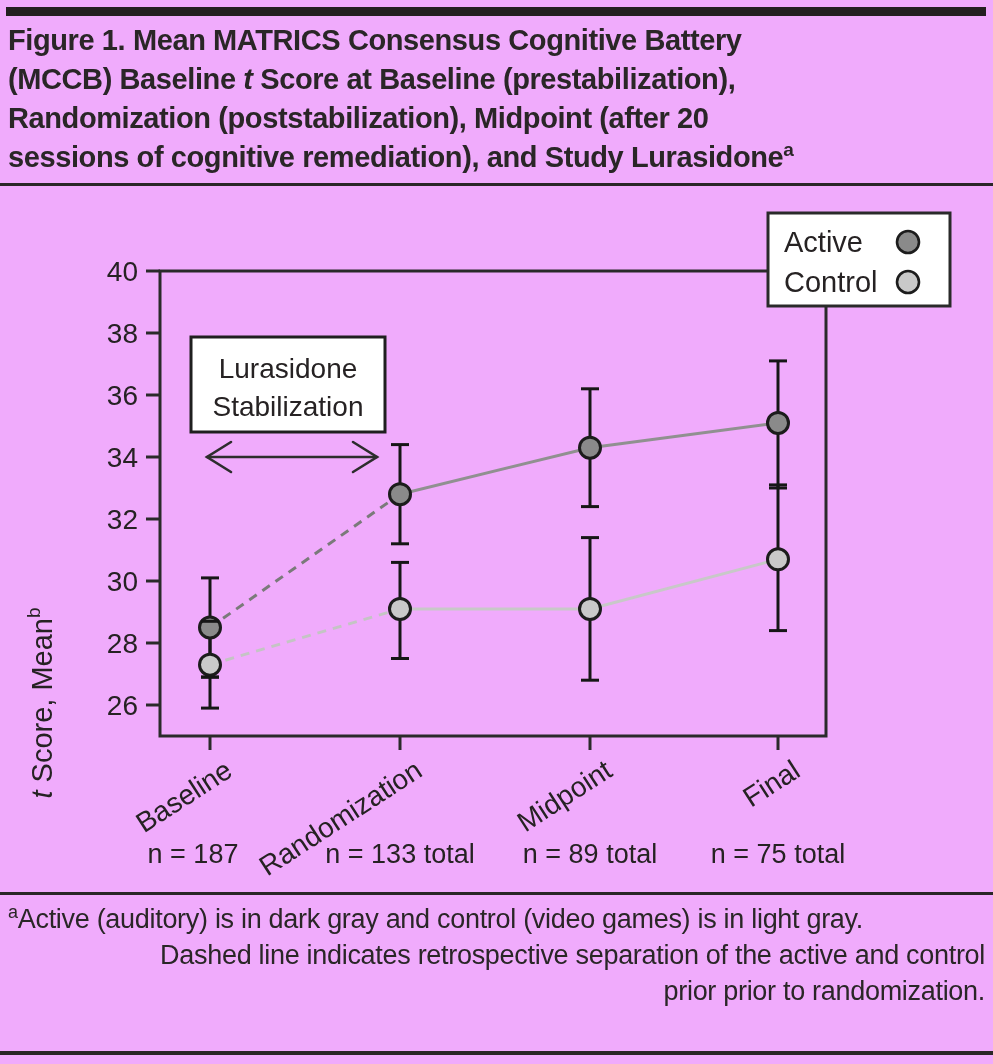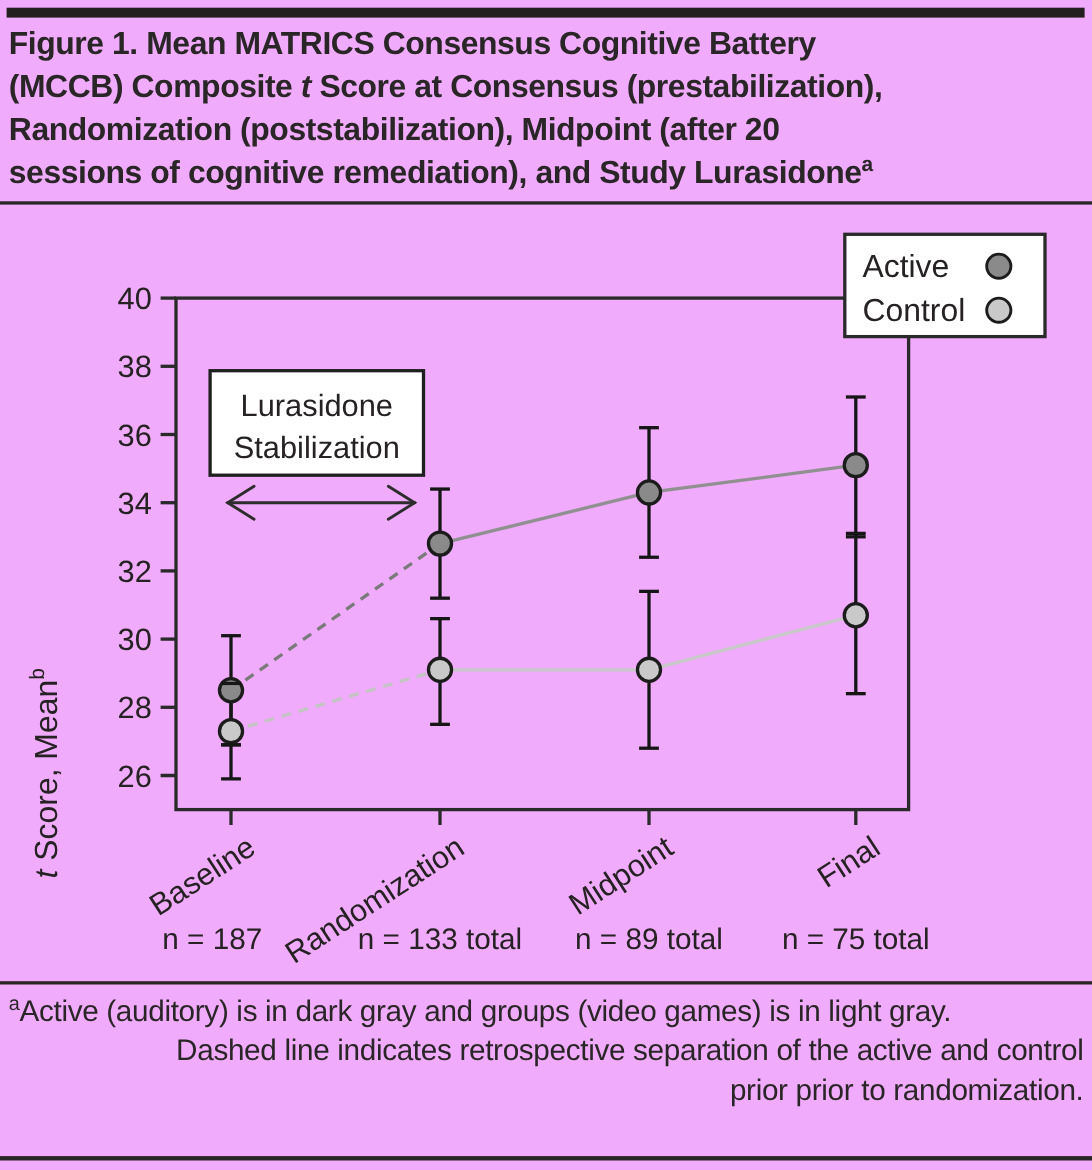--- a/index.html
+++ b/index.html
@@ -24,21 +24,21 @@
   .fn-cont{padding-left:32px;text-align:right;}
   .footnotes sup{font-size:18px;vertical-align:super;line-height:0;}
 </style>
 </head>
 <body>
 
 <div class="page">
   <div class="topbar"></div>
   <h1 class="title" id="title">
       <div class="title-line"><span>Figure 1. Mean MATRICS Consensus Cognitive Battery</span></div>
-      <div class="title-line"><span>(MCCB) Composite </span><span style="font-style: italic;">t</span><span> Score at Consensus (prestabilization),</span></div>
+      <div class="title-line"><span>(MCCB) Baseline </span><span style="font-style: italic;">t</span><span> Score at Baseline (prestabilization),</span></div>
       <div class="title-line"><span>Randomization (poststabilization), Midpoint (after 20</span></div>
       <div class="title-line"><span>sessions of cognitive remediation), and Study Lurasidone</span><sup>a</sup></div>
     </h1>
   <div class="rule title-rule"></div>
   <svg id="chart" class="chart-svg" width="993" height="700" viewBox="0 0 993 700">
       <rect x="160" y="76" width="666" height="465" fill="none" stroke="#2a2a2a" stroke-width="3"></rect>
       <line x1="146" y1="76" x2="160" y2="76" stroke="#2a2a2a" stroke-width="3"></line>
       <text x="138" y="86" text-anchor="end" font-size="28">40</text>
       <line x1="146" y1="138" x2="160" y2="138" stroke="#2a2a2a" stroke-width="3"></line>
       <text x="138" y="148" text-anchor="end" font-size="28">38</text>
@@ -114,18 +114,18 @@
       <text x="424" y="580" text-anchor="end" font-size="28" transform="rotate(-33 424 580)">Randomization</text>
       <text x="614" y="580" text-anchor="end" font-size="28" transform="rotate(-33 614 580)">Midpoint</text>
       <text x="802" y="580" text-anchor="end" font-size="28" transform="rotate(-33 802 580)">Final</text>
       <text x="193" y="668" text-anchor="middle" font-size="27">n = 187</text>
       <text x="400" y="668" text-anchor="middle" font-size="27">n = 133 total</text>
       <text x="590" y="668" text-anchor="middle" font-size="27">n = 89 total</text>
       <text x="778" y="668" text-anchor="middle" font-size="27">n = 75 total</text>
     </svg>
   <div class="rule fn-rule-top"></div>
   <div class="footnotes" id="footnotes">
-      <div class="fn-line"><sup>a</sup><span>Active (auditory) is in dark gray and groups (video games) is in light gray.</span></div>
+      <div class="fn-line"><sup>a</sup><span>Active (auditory) is in dark gray and control (video games) is in light gray.</span></div>
       <div class="fn-line fn-cont"><span>Dashed line indicates retrospective separation of the active and control</span></div>
       <div class="fn-line fn-cont"><span>prior prior to randomization.</span></div>
     </div>
   <div class="rule fn-rule-bottom"></div>
 </div>
 
 </body></html>

